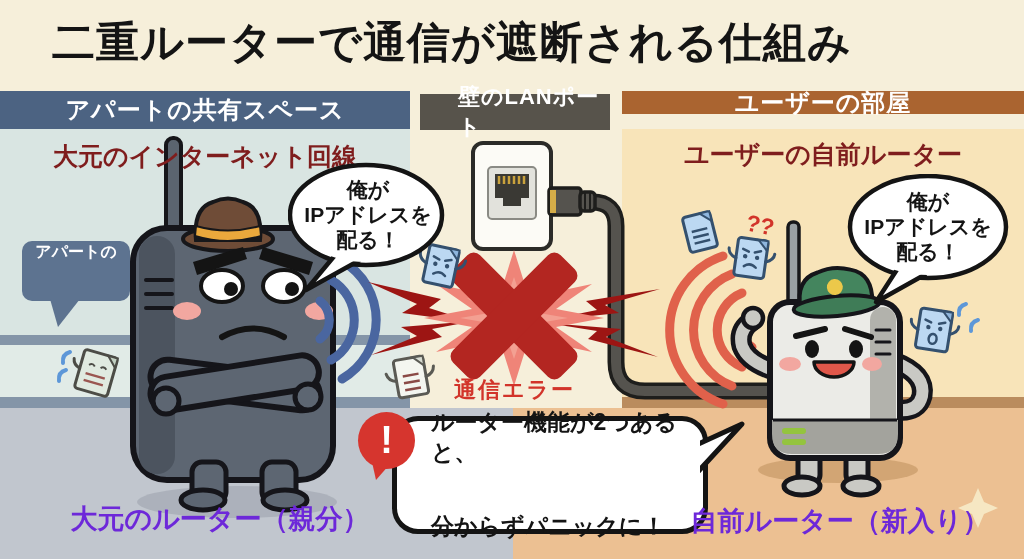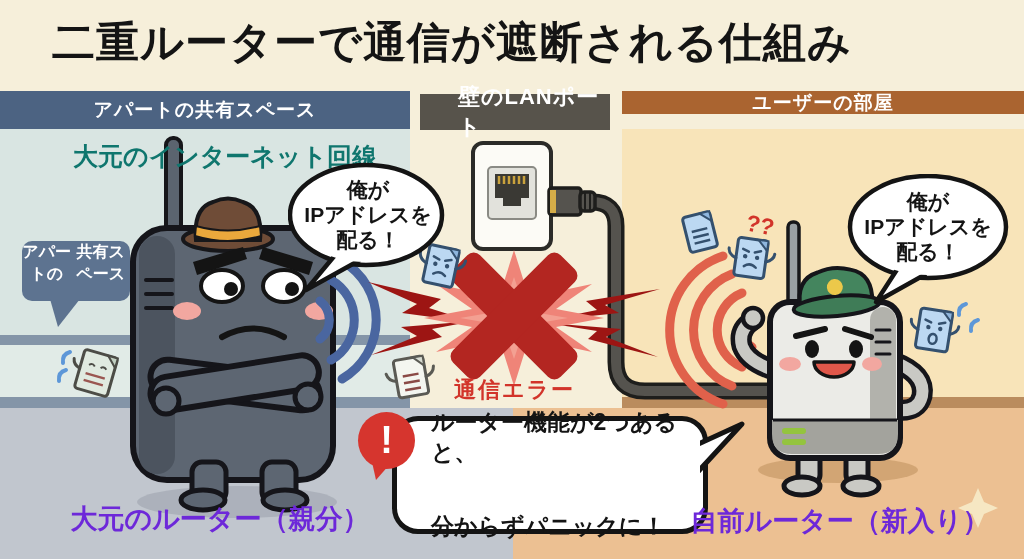--- a/index.html
+++ b/index.html
@@ -1,32 +1,32 @@
 <!DOCTYPE html>
 <html><head>
 <meta charset="utf-8">
 <style>
   * { margin:0; padding:0; box-sizing:border-box; }
   body { font-family:"Liberation Sans","DejaVu Sans",sans-serif; }
   .stage { position:relative; width:1024px; height:559px; background:#f6efda; overflow:hidden; }
   .abs { position:absolute; }
   .title { top:14px; left:0; width:904px; text-align:center; font-size:43px; font-weight:900; color:#141414; letter-spacing:1px; z-index:5; }
-  .hdr { z-index:3; display:flex; align-items:center; justify-content:center; color:#fff; font-weight:900; font-size:19px; letter-spacing:1px; }
+  .hdr { z-index:3; display:flex; align-items:center; justify-content:center; color:#fff; font-weight:900; font-size:24px; letter-spacing:1px; }
   .hdr-left  { left:0;   top:91px; width:410px; height:38px; background:#4c6382; }
   .hdr-mid   { left:420px;top:94px; width:190px; height:36px; background:#57534b; font-size:22px;padding-left:38px; }
   .hdr-right { left:622px;top:91px; width:402px; height:23px; background:#aa6430; }
   .wall-left  { left:0; top:129px; width:410px; height:279px; background:#d9e5e2; z-index:1; }
   .stripe1 { left:0; top:335px; width:410px; height:10px; background:#8495a8; z-index:2; }
   .band2   { left:0; top:345px; width:410px; height:52px; background:#e1ebe7; z-index:1; }
   .stripe2 { left:0; top:397px; width:410px; height:11px; background:#8495a8; z-index:2; }
   .floor-left { left:0; top:408px; width:513px; height:151px; background:#c1c6ce; z-index:1; }
   .wall-right { left:622px; top:129px; width:402px; height:268px; background:#f8e4b9; z-index:1; }
   .trim-right { left:622px; top:397px; width:402px; height:14px; background:#ba8c5e; z-index:1; }
   .floor-right { left:513px; top:408px; width:511px; height:151px; background:#ecc092; z-index:1; }
-  .subtitle { z-index:5; text-align:center; font-weight:900; font-size:25px; color:#0f766e;margin-left:20px; }
+  .subtitle { z-index:5; text-align:center; font-weight:900; font-size:25px; color:#7f1d1d; }
   .sub-left { left:0; top:140px; width:410px; }
   .sub-right { left:622px; top:138px; width:402px; }
   .scene { left:0; top:0; width:1024px; height:559px; z-index:4; pointer-events:none; }
   .bubble { z-index:6; }
   .bubble .txt { position:absolute; width:100%; text-align:center; font-weight:900; color:#141414; font-size:21px; line-height:1.18; }
   .wall-label { left:22px; top:241px; width:108px; height:60px; background:#5d7390; border-radius:10px; z-index:6;
       color:#fff; font-weight:900; font-size:16px; text-align:center; display:flex; flex-direction:row; justify-content:center; line-height:1.35; }
   .wall-label-tail { left:48px; top:299px; z-index:6; }
   .err-label { left:412px; top:375px; width:205px; text-align:center; font-size:22px; font-weight:900; color:#d2342a; letter-spacing:2px; z-index:6; }
   .callout { left:392px; top:416px; width:316px; height:118px; background:#fff; border:5px solid #141414; border-radius:26px; z-index:6;
@@ -60,20 +60,21 @@
     <span>アパートの共有スペース</span>
   </div>
   <div class="abs hdr hdr-mid">
     <span>壁のLANポート</span>
   </div>
   <div class="abs hdr hdr-right">
     <span>ユーザーの部屋</span>
   </div>
 
   <div class="abs subtitle sub-left">大元のインターネット回線</div>
+  <div class="abs subtitle sub-right">ユーザーの自前ルーター</div>
 
   <svg class="abs scene" viewBox="0 0 1024 559">
 
     <ellipse cx="237" cy="502" rx="100" ry="16" fill="#9ba1ab" opacity="0.55"></ellipse>
     <ellipse cx="838" cy="470" rx="80" ry="13" fill="#c79a68" opacity="0.7"></ellipse>
 
     <g>
       <rect x="473" y="143" width="78" height="106" rx="10" fill="#fcfbf6" stroke="#2b2b28" stroke-width="4"></rect>
       <rect x="488" y="167" width="48" height="52" rx="4" fill="#e2e2dc" stroke="#8a8a84" stroke-width="2"></rect>
       <path d="M495 174 h34 v24 h-8 v8 h-18 v-8 h-8 z" fill="#3a3934"></path>
@@ -266,21 +267,20 @@
     </svg>
     <div class="txt" style="top:16px;">
       <div>俺が</div>
       <div>IPアドレスを</div>
       <div>配る！</div>
     </div>
   </div>
 
   <div class="abs wall-label">
     <div>アパートの</div>
-    <div>共有スペース</div>
   </div>
   <svg class="abs wall-label-tail" width="36" height="30">
     <path d="M 2 0 L 32 0 L 10 28 Z" fill="#5d7390"></path>
   </svg>
 
   <div class="abs err-label">通信エラー</div>
 
   <div class="abs qmarks">??</div>
 
   <div class="abs callout">

